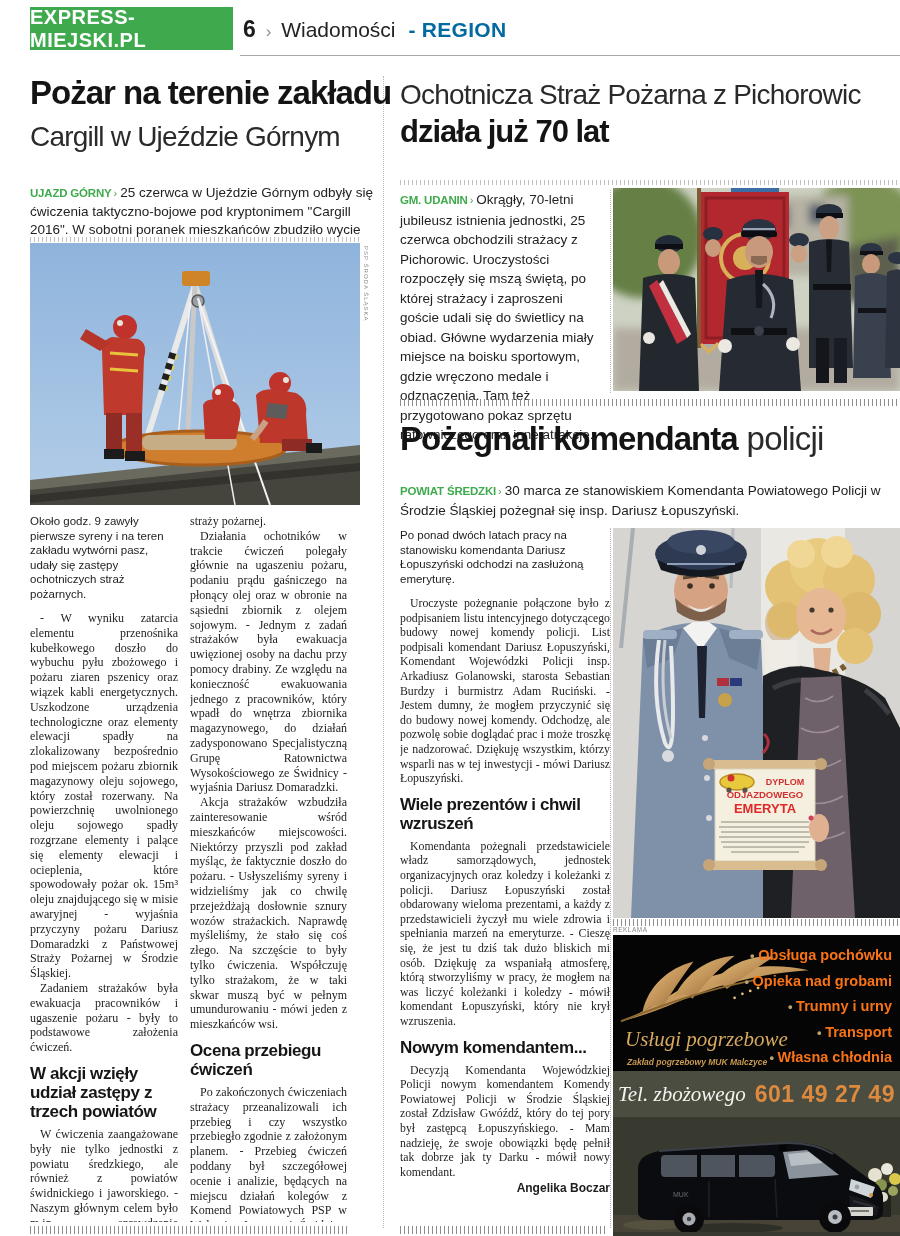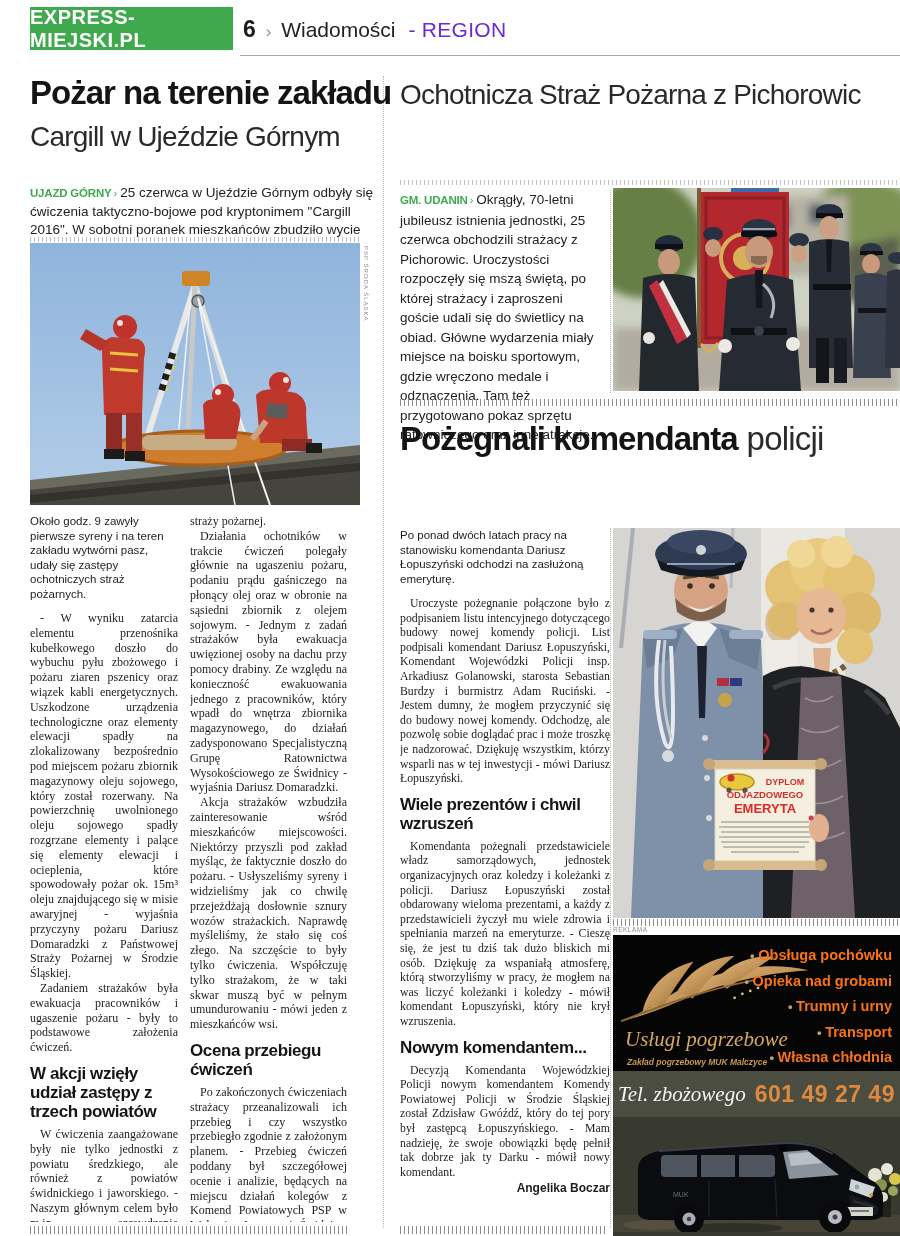--- a/index.html
+++ b/index.html
@@ -6,21 +6,21 @@
   .page{position:relative;width:900px;height:1236px;background:#fff;overflow:hidden;
         font-family:"Liberation Sans",sans-serif;color:#1c1c1c;}
   
   .brandbox{position:absolute;left:30px;top:7px;width:203px;height:43px;background:#3faa4d;
             display:flex;align-items:center;justify-content:center;}
   .brandbox span{color:#fff;font-weight:700;font-size:20px;letter-spacing:.5px;}
   .pageinfo{position:absolute;left:243px;top:16px;font-size:21px;white-space:nowrap;}
   .pageinfo .num{font-weight:700;font-size:23px;}
   .pageinfo .chev{color:#8f8f8f;font-size:17px;margin:0 4px;}
   .pageinfo .sect{color:#222;}
-  .pageinfo .region{color:#6d28d9;font-weight:400;margin-left:7px;letter-spacing:.3px;}
+  .pageinfo .region{color:#0369a1;font-weight:700;margin-left:7px;letter-spacing:.3px;}
   .headrule{position:absolute;left:240px;top:55px;width:660px;border-top:1px solid #a8a8a8;}
   
   .vdot{position:absolute;width:0;border-left:1px dotted #b8b8b8;}
   .perf{position:absolute;height:7px;
         background:repeating-linear-gradient(90deg,#8d8d8d 0 1px,transparent 1px 4px);}
   .perf.light{height:5px;opacity:.55;}
   
   .h-bold{font-weight:700;letter-spacing:-1px;color:#141414;line-height:1.05;}
   .h-light{font-weight:400;letter-spacing:-.8px;color:#2a2a2a;line-height:1.05;}
   .a1-h1{position:absolute;left:30px;top:76px;font-size:33px;}
@@ -168,20 +168,21 @@
   <div class="bcol col-a1-2">
     <p class="nind">straży pożarnej.</p>
     <p>Działania ochotników w trakcie ćwiczeń polegały głównie na ugaszeniu pożaru, podaniu prądu gaśniczego na płonący olej oraz w obronie na sąsiedni zbiornik z olejem sojowym. - Jednym z zadań strażaków była ewakuacja uwięzionej osoby na dachu przy pomocy drabiny. Ze względu na konieczność ewakuowania jednego z pracowników, który wpadł do wnętrza zbiornika magazynowego, do działań zadysponowano Specjalistyczną Grupę Ratownictwa Wysokościowego ze Świdnicy - wyjaśnia Dariusz Domaradzki.</p>
     <p>Akcja strażaków wzbudziła zainteresowanie wśród mieszkańców miejscowości. Niektórzy przyszli pod zakład myśląc, że faktycznie doszło do pożaru. - Usłyszeliśmy syreny i widzieliśmy jak co chwilę przejeżdżają dosłownie sznury wozów strażackich. Naprawdę myśleliśmy, że stało się coś złego. Na szczęście to były tylko ćwiczenia. Współczuję tylko strażakom, że w taki skwar muszą być w pełnym umundurowaniu - mówi jeden z mieszkańców wsi.</p>
     <div class="subhead">Ocena przebiegu ćwiczeń</div>
     <p>Po zakończonych ćwiczeniach strażacy przeanalizowali ich przebieg i czy wszystko przebiegło zgodnie z założonym planem. - Przebieg ćwiczeń poddany był szczegółowej ocenie i analizie, będących na miejscu działań kolegów z Komend Powiatowych PSP w Wołowie, Jaworze i Świdnicy. W najbliższym czasie przekażą oni swoje uwagi i spostrzeżenia - podsumowuje Dariusz Domaradzki.</p>
 
   </div>
 
   <div class="a2-h1 h-light">Ochotnicza Straż Pożarna z Pichorowic</div>
+  <div class="a2-h2 h-bold">działa już 70 lat</div>
   <div class="perf light" style="left:400px;top:180px;width:500px;"></div>
 
   <div class="a2-lead lead">
     <span class="tag">GM. UDANIN</span><span class="tag-chev">›</span><span>Okrągły, 70-letni jubileusz istnienia jednostki, 25 czerwca obchodzili strażacy z Pichorowic. Uroczystości rozpoczęły się mszą świętą, po której strażacy i zaproszeni goście udali się do świetlicy na obiad. Główne wydarzenia miały miejsce na boisku sportowym, gdzie wręczono medale i odznaczenia. Tam też przygotowano pokaz sprzętu ratowniczego oraz inne atrakcje.</span>
   </div>
 
   <div class="photo" style="left:613px;top:188px;width:287px;height:203px;">
     <svg width="287" height="203" viewBox="0 0 287 203">
       <defs>
           <filter id="blur2" x="-20%" y="-20%" width="140%" height="140%">
@@ -261,20 +262,23 @@
       <ellipse cx="186" cy="66" rx="8" ry="9" fill="#cba083"></ellipse>
     </svg>
   </div>
 
   <div class="perf" style="left:400px;top:399px;width:500px;"></div>
 
   <div class="a3-h">
     <span class="h-bold">Pożegnali komendanta</span><span class="h-light">policji</span>
   </div>
 
+  <div class="a3-lead lead">
+    <span class="tag">POWIAT ŚREDZKI</span><span class="tag-chev">›</span><span>30 marca ze stanowiskiem Komendanta Powiatowego Policji w Środzie Śląskiej pożegnał się insp. Dariusz Łopuszyński.</span>
+  </div>
 
   <div class="bcol col-a3">
     <p class="boldintro">Po ponad dwóch latach pracy na stanowisku komendanta Dariusz Łopuszyński odchodzi na zasłużoną emeryturę.</p>
     <p>Uroczyste pożegnanie połączone było z podpisaniem listu intencyjnego dotyczącego budowy nowej komendy policji. List podpisali komendant Dariusz Łopuszyński, Komendant Wojewódzki Policji insp. Arkadiusz Golanowski, starosta Sebastian Burdzy i burmistrz Adam Ruciński. - Jestem dumny, że mogłem przyczynić się do budowy nowej komendy. Odchodzę, ale pozwolę sobie doglądać prac i może troszkę je nadzorować. Dziękuję wszystkim, którzy wsparli nas w tej inwestycji - mówi Dariusz Łopuszyński.</p>
     <div class="subhead">Wiele prezentów i chwil wzruszeń</div>
     <p>Komendanta pożegnali przedstawiciele władz samorządowych, jednostek organizacyjnych oraz koledzy i koleżanki z policji. Dariusz Łopuszyński został obdarowany wieloma prezentami, a każdy z przedstawicieli życzył mu wiele zdrowia i spełniania marzeń na emeryturze. - Cieszę się, że jest tu dziś tak dużo bliskich mi osób. Dziękuję za wspaniałą atmosferę, którą stworzyliśmy w pracy, że mogłem na was liczyć koleżanki i koledzy - mówił komendant Łopuszyński, który nie krył wzruszenia.</p>
     <div class="subhead">Nowym komendantem...</div>
     <p>Decyzją Komendanta Wojewódzkiej Policji nowym komendantem Komendy Powiatowej Policji w Środzie Śląskiej został Zdzisław Gwóźdź, który do tej pory był zastępcą Łopuszyńskiego. - Mam nadzieję, że swoje obowiązki będę pełnił tak dobrze jak ty Darku - mówił nowy komendant.</p>
     <div class="byline">Angelika Boczar</div>
   </div>

